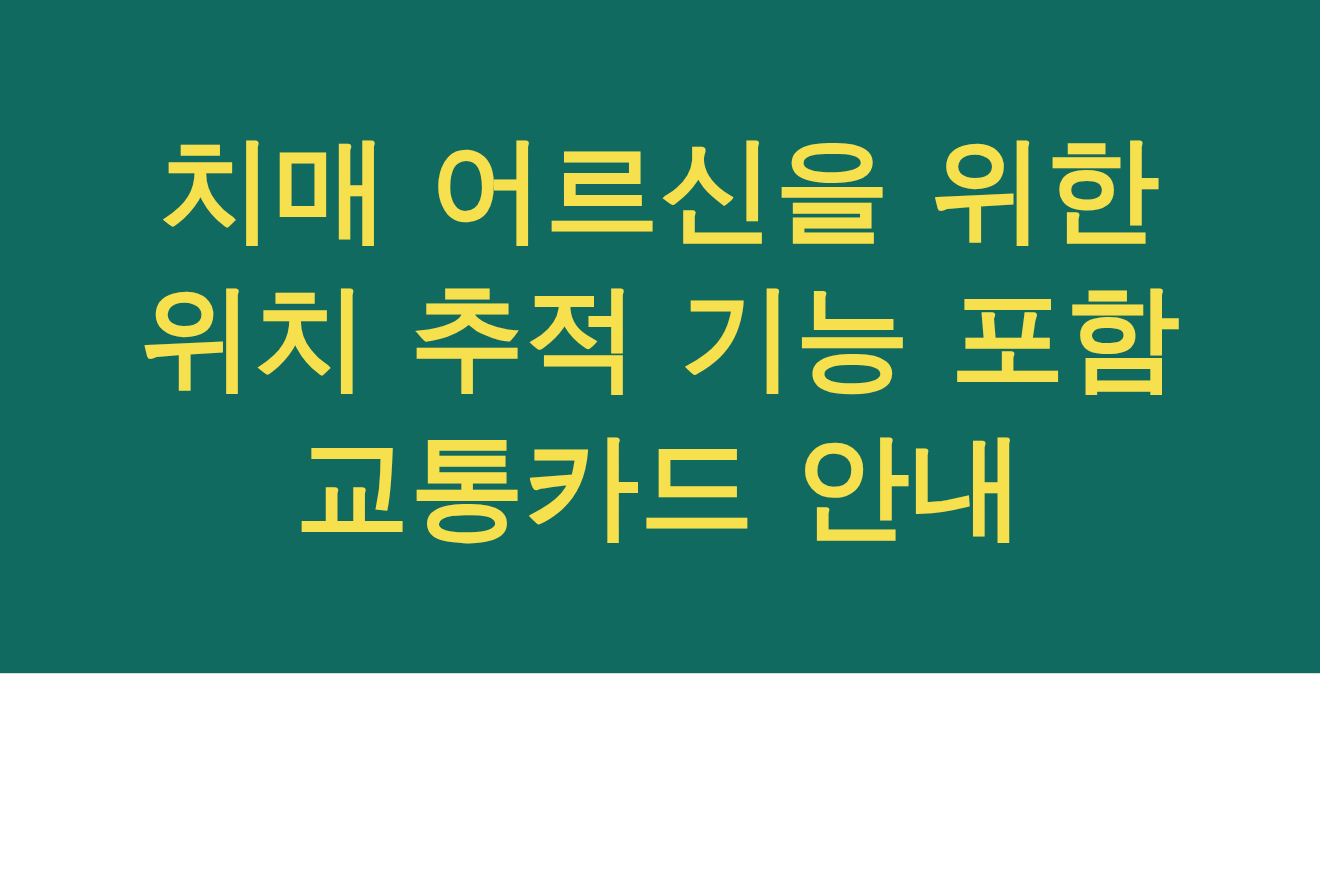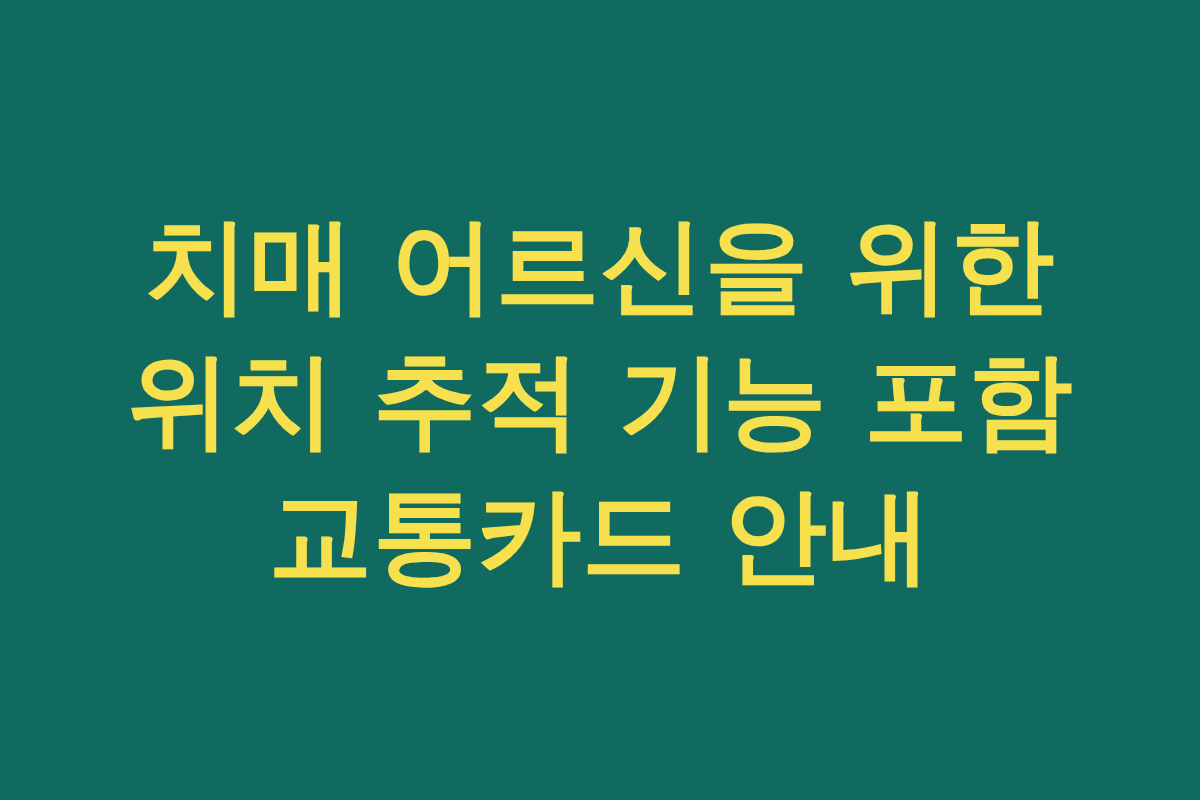--- a/index.html
+++ b/index.html
@@ -12,21 +12,21 @@
     width: 1200px;
     height: 800px;
     overflow: hidden;
     font-family: "DejaVu Sans", "Liberation Sans", sans-serif;
   }
 
   #banner {
     position: relative;
     box-sizing: border-box;
     width: 1200px;
-    height: 800px;
+    height: 612px;
     background-color: #116A60;
     display: flex;
     align-items: center;
     justify-content: center;
   }
 
   #title-block {
     width: 1040px;
     text-align: center;
     padding: 0 10px;

